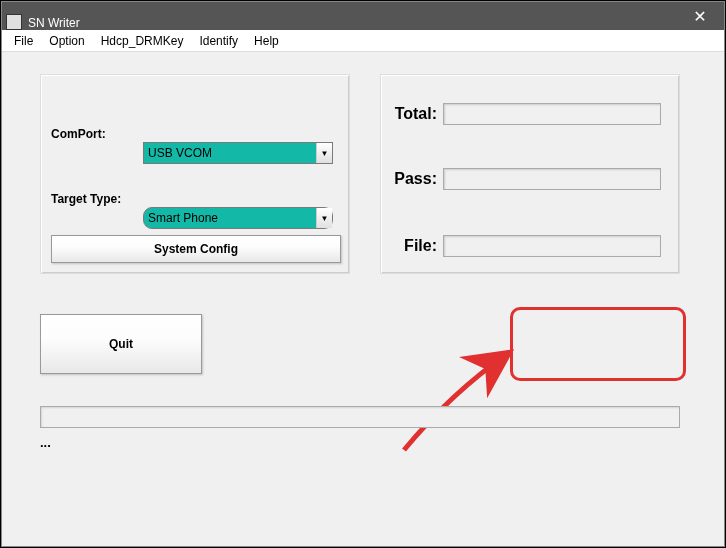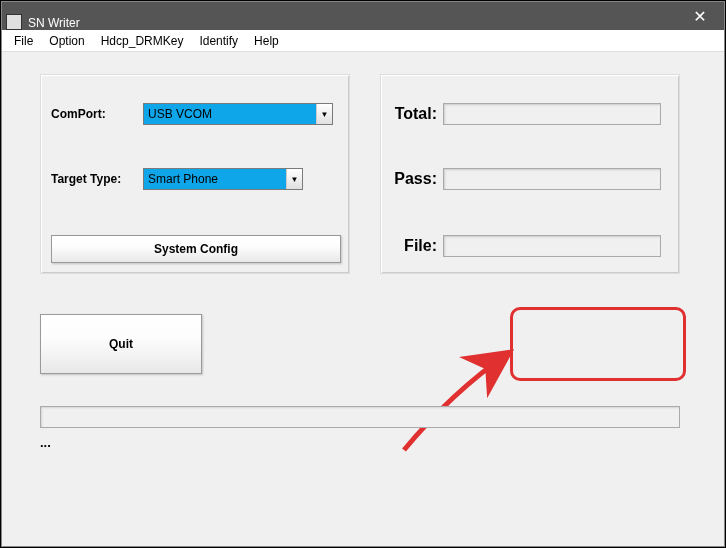--- a/index.html
+++ b/index.html
@@ -10,21 +10,21 @@
     .titlebar-text { color: #fff; font-size: 12px; flex: 1; }
     .titlebar-close { width: 40px; height: 28px; display: flex; align-items: center; justify-content: center; color: #fff; font-size: 16px; cursor: pointer; }
     .menubar { background: #fff; height: 22px; display: flex; align-items: center; padding: 0 4px; border-bottom: 1px solid #ddd; font-size: 12px; }
     .menu-item { padding: 2px 8px; cursor: pointer; }
     .client { background: #f0f0f0; position: relative; height: calc(100% - 50px); padding: 20px; }
     .panel-left { position: absolute; left: 38px; top: 22px; width: 310px; height: 200px; border: 1px solid #ddd; background: #f0f0f0; box-shadow: inset 1px 1px 0 #fff, inset -1px -1px 0 #ccc; }
     .panel-right { position: absolute; left: 378px; top: 22px; width: 300px; height: 200px; border: 1px solid #ddd; background: #f0f0f0; box-shadow: inset 1px 1px 0 #fff, inset -1px -1px 0 #ccc; }
     .row { display: flex; align-items: center; position: absolute; }
     .lbl { font-size: 12px; font-weight: bold; text-align: left; width: 92px; padding-right: 6px; }
     .lbl-stat { font-size: 16px; font-weight: bold; text-align: right; width: 52px; padding-right: 6px; }
-    .combo { display: flex; align-items: center; height: 22px; background: #0ea5e9; border: 1px solid #7a7a7a; font-size: 12px; }
+    .combo { display: flex; align-items: center; height: 22px; background: #14b8a6; border: 1px solid #7a7a7a; font-size: 12px; margin-top: 39px; }
     .combo-text { flex: 1; padding: 0 4px; }
     .combo-btn { width: 16px; height: 100%; border-left: 1px solid #ccc; background: linear-gradient(#fff,#e0e0e0); display: flex; align-items: center; justify-content: center; font-size: 8px; }
     .stat-field { height: 22px; background: #f0f0f0; border: 1px solid #aaa; box-shadow: inset 1px 1px 2px rgba(0,0,0,0.15); }
     .btn { background: linear-gradient(#fff 0%, #fdfdfd 40%, #e8e8e8 100%); border: 1px solid #999; font-size: 12px; font-weight: bold; display: flex; align-items: center; justify-content: center; cursor: pointer; box-shadow: 1px 1px 2px rgba(0,0,0,0.2); }
     .btn-config { position: absolute; left: 10px; top: 160px; width: 290px; height: 28px; }
     .btn-quit { position: absolute; left: 38px; top: 262px; width: 162px; height: 60px; }
     .btn-start { position: absolute; left: 515px; top: 262px; width: 162px; height: 60px; }
     .start-highlight { position: absolute; left: 508px; top: 255px; width: 176px; height: 74px; border: 3px solid #e03030; border-radius: 10px; pointer-events: none; }
     .progress-bar { position: absolute; left: 38px; top: 354px; width: 640px; height: 22px; border: 1px solid #aaa; background: #f0f0f0; box-shadow: inset 1px 1px 2px rgba(0,0,0,0.12); }
     .status-text { position: absolute; left: 38px; top: 383px; font-size: 13px; font-weight: bold; }
@@ -53,21 +53,21 @@
     <div class="panel-left">
       <div class="row" style="left:10px; top:28px;">
         <div class="lbl">ComPort:</div>
         <div class="combo" style="width:190px;">
           <div class="combo-text">USB VCOM</div>
           <div class="combo-btn">▼</div>
         </div>
       </div>
       <div class="row" style="left:10px; top:93px;">
         <div class="lbl">Target Type:</div>
-        <div class="combo" style="width:160px;">
+        <div class="combo" style="width:190px;border-radius:9px;">
           <div class="combo-text">Smart Phone</div>
           <div class="combo-btn">▼</div>
         </div>
       </div>
       <div class="btn btn-config">System Config</div>
     </div>
 
     <div class="panel-right">
       <div class="row" style="left:10px; top:28px;">
         <div class="lbl-stat">Total:</div>

